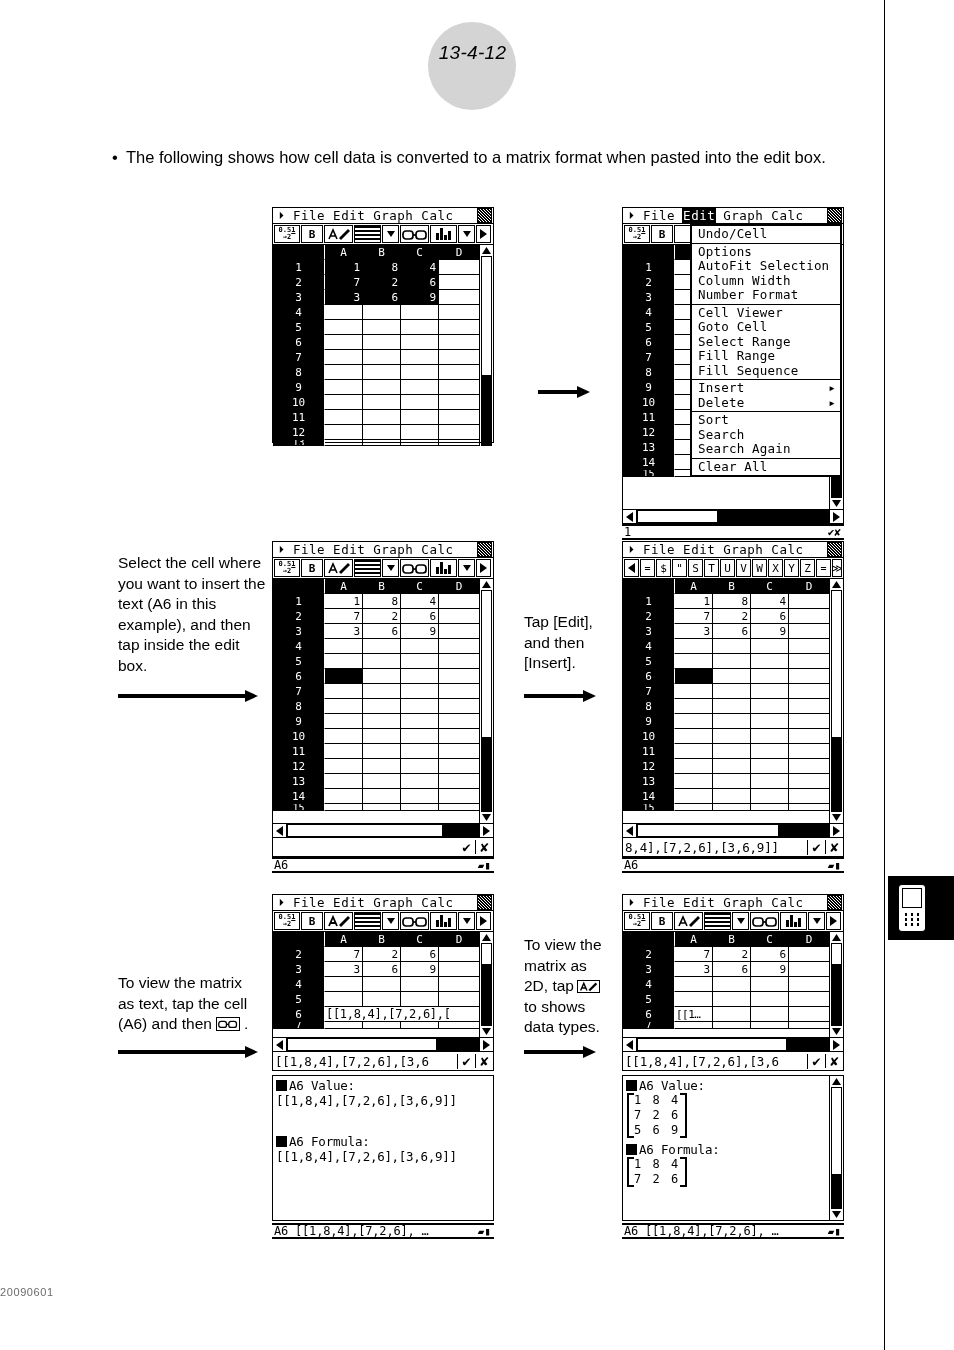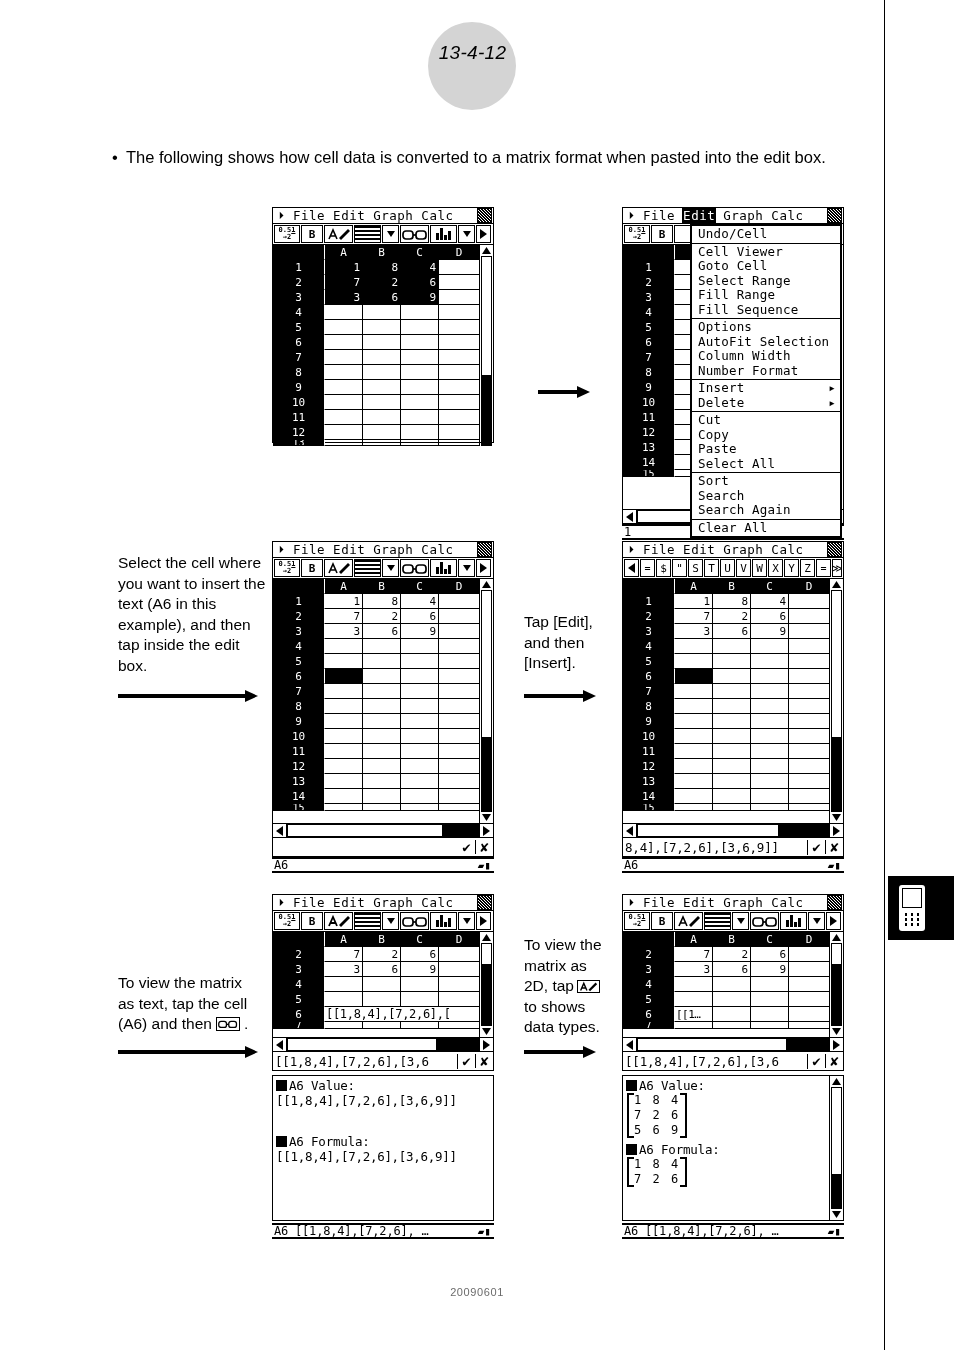--- a/index.html
+++ b/index.html
@@ -24,21 +24,21 @@
   .arrow .shaft{position:absolute;left:0;top:4px;height:4px;background:#000;}
   .arrow .head{position:absolute;top:0;width:0;height:0;border-top:6px solid transparent;border-bottom:6px solid transparent;border-left:13px solid #000;}
 
   
   .tab{position:absolute;left:888px;top:876px;width:66px;height:64px;background:#000;}
   .tab .phone{position:absolute;left:11px;top:9px;width:26px;height:46px;background:#fff;border-radius:3px;}
   .tab .phone .scr{position:absolute;left:3px;top:3px;width:20px;height:20px;background:#fff;border:1px solid #000;box-sizing:border-box;}
   .tab .phone .keys{position:absolute;left:4px;top:27px;width:18px;height:14px;
      background-image:radial-gradient(#000 1.3px, transparent 1.4px);background-size:6px 5px;}
 
-  .footer{position:absolute;left:0;top:1286px;width:954px;text-align:center;font-size:11px;color:#6b6b6b;letter-spacing:.6px;}
+  .footer{position:absolute;left:0;top:1286px;width:954px;font-size:11px;color:#6b6b6b;letter-spacing:.6px;}
   .rulers{position:absolute;left:884px;top:0;width:1px;height:1350px;background:#000;}
 
   
   .calc{position:absolute;background:#fff;color:#000;
         font-family:"DejaVu Sans Mono","Liberation Mono",monospace;}
   .bar{border:1px solid #000;height:17px;display:flex;align-items:center;background:#fff;box-sizing:border-box;}
   .bar .bat{width:17px;text-align:center;font-size:11px;line-height:1;}
   .menus{flex:1;font-size:12.5px;letter-spacing:.5px;padding-left:2px;display:flex;gap:6px;}
   .menus span{padding:0 1px;}
   .menus span.sel{background:#000;color:#fff;}
@@ -410,47 +410,41 @@
   <div class="sbar">
     <div class="t">1</div>
     <div class="b">✔✘</div>
   </div>
 
   <div class="dd" style="left:68px;top:17px;width:152px;">
     <div class="grp">
       <div class="it">Undo/Cell</div>
     </div>
     <div class="grp">
+      <div class="it">Options</div>
+      <div class="it">AutoFit Selection</div>
+      <div class="it">Column Width</div>
+      <div class="it">Number Format</div>
+    </div>
+    <div class="grp">
       <div class="it">Cell Viewer</div>
       <div class="it">Goto Cell</div>
       <div class="it">Select Range</div>
       <div class="it">Fill Range</div>
       <div class="it">Fill Sequence</div>
     </div>
     <div class="grp">
-      <div class="it">Options</div>
-      <div class="it">AutoFit Selection</div>
-      <div class="it">Column Width</div>
-      <div class="it">Number Format</div>
-    </div>
-    <div class="grp">
       <div class="it">
           <span>Insert</span>
           <span class="sub">▸</span>
         </div>
       <div class="it">
           <span>Delete</span>
           <span class="sub">▸</span>
         </div>
-    </div>
-    <div class="grp">
-      <div class="it">Cut</div>
-      <div class="it">Copy</div>
-      <div class="it">Paste</div>
-      <div class="it">Select All</div>
     </div>
     <div class="grp">
       <div class="it">Sort</div>
       <div class="it">Search</div>
       <div class="it">Search Again</div>
     </div>
     <div class="grp">
       <div class="it">Clear All</div>
     </div>
   </div>

